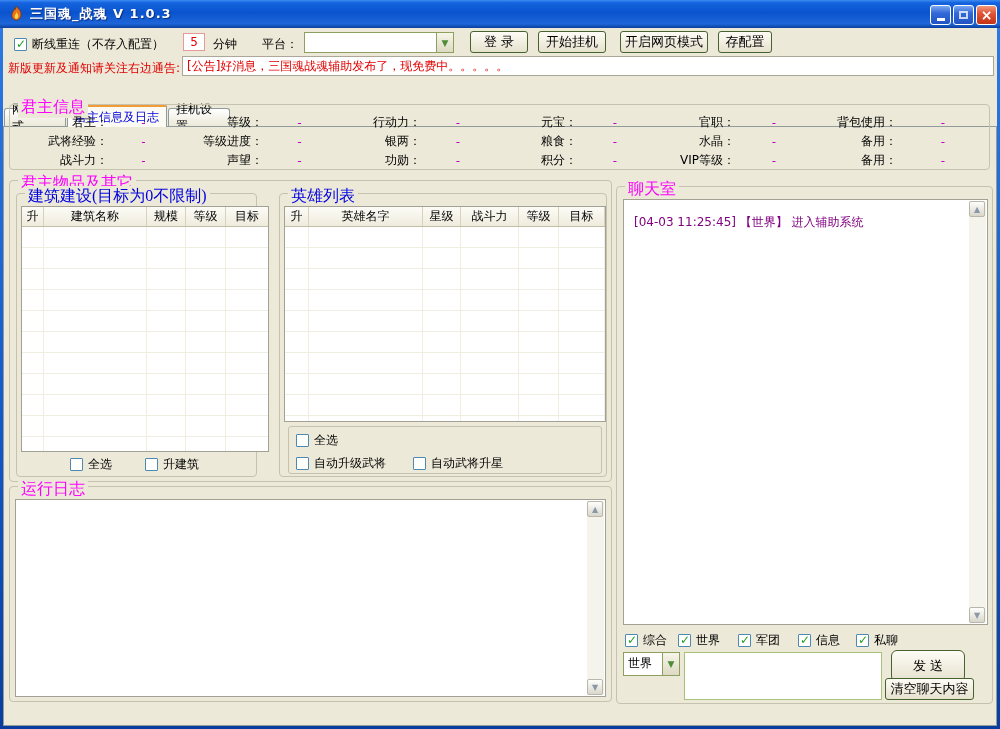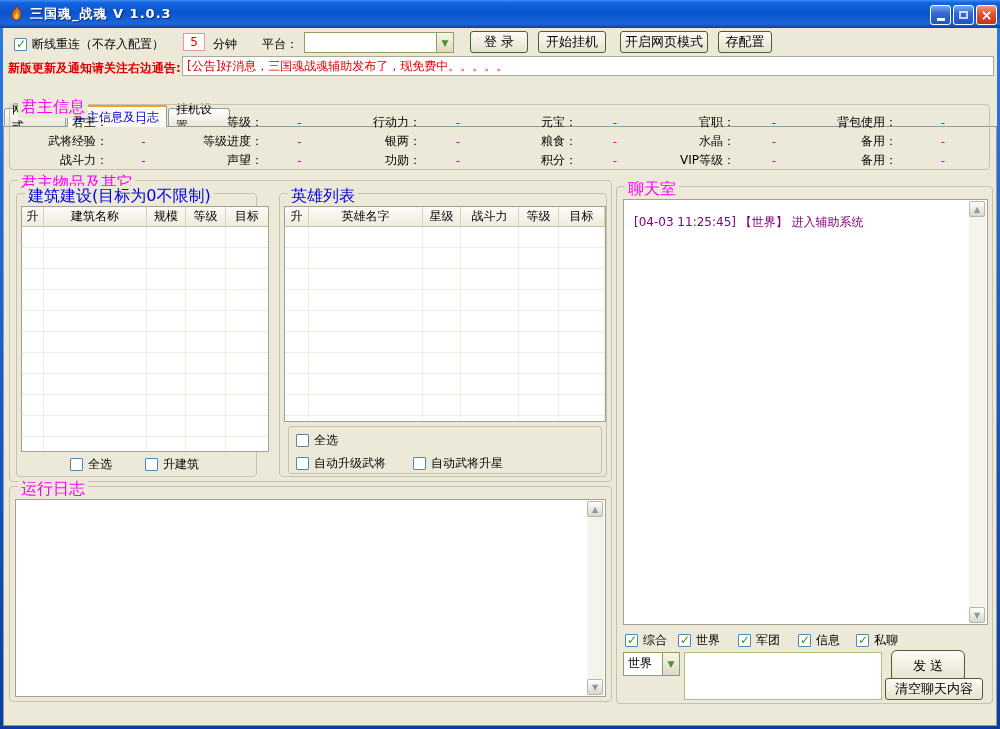--- a/index.html
+++ b/index.html
@@ -119,21 +119,21 @@
     <span class="abs lbl" style="left:259px; top:8px;">平台：</span>
     <div class="abs combo" style="left:301px; top:4px; width:150px; height:21px;">
       <span class="val"></span>
       <span class="arrow">▼</span>
     </div>
     <div class="btn" style="left:467px; top:3px; width:58px; height:22px;">登 录</div>
     <div class="btn" style="left:535px; top:3px; width:68px; height:22px;">开始挂机</div>
     <div class="btn" style="left:617px; top:3px; width:88px; height:22px;">开启网页模式</div>
     <div class="btn" style="left:715px; top:3px; width:54px; height:22px;">存配置</div>
 
-    <span class="abs lbl red" style="left:5px; top:32px; font-weight:bold;">新版更新及通知请关注右边通告:</span>
+    <span class="abs lbl red" style="left:5px; top:32px; font-weight:normal;">新版更新及通知请关注右边通告:</span>
     <div class="abs sunken" style="left:179px; top:28px; width:812px; height:20px; display:flex; align-items:center; padding:0 4px;">
       <span class="red" style="white-space:nowrap;">[公告]好消息，三国魂战魂辅助发布了，现免费中。。。。。</span>
     </div>
 
     <div class="tab" style="left:1px; width:62px;">网页模式</div>
     <div class="tab active" style="left:64px; width:100px;">君主信息及日志</div>
     <div class="tab" style="left:165px; width:62px;">挂机设置</div>
     <div class="panel" style="left:0px; top:98px; width:994px; height:600px;"></div>
 
     <div class="grp" style="left:6px; top:76px; width:981px; height:66px; z-index:4;">
@@ -174,21 +174,21 @@
           <div class="f-label">VIP等级：</div>
           <div class="f-value">-</div>
           <div class="f-label">备用：</div>
           <div class="f-value">-</div>
         </div>
     </div>
 
     <div class="grp" style="left:6px; top:152px; width:603px; height:302px; z-index:4;">
       <span class="grp-title magenta">君主物品及其它</span>
 
-      <div class="grp" style="left:6px; top:12px; width:241px; height:284px;">
+      <div class="grp" style="left:6px; top:12px; width:241px; height:284px;font-family:Liberation Serif, serif;">
         <span class="grp-title bluelbl">建筑建设(目标为0不限制)</span>
         <div class="lv" style="left:4px; top:12px; width:248px; height:246px;" id="building-table">
             <div class="lv-head">
               <div class="lv-h" style="width: 22px;">升</div>
               <div class="lv-h" style="width: 103px; text-align: right;">建筑名称</div>
               <div class="lv-h" style="width: 39px;">规模</div>
               <div class="lv-h" style="width: 40px;">等级</div>
               <div class="lv-h" style="width: 43px;">目标</div>
               <div class="lv-h fill"></div>
             </div>
@@ -448,21 +448,21 @@
         </div>
 
       <div class="abs combo" style="left:6px; top:465px; width:57px; height:24px;">
         <span class="val">世界</span>
         <span class="arrow">▼</span>
       </div>
       <div class="abs" style="left:67px; top:465px; width:198px; height:48px; background:#fff; border:1px solid #A9C178;">
         <span></span>
       </div>
       <div class="btn" style="left:274px; top:463px; width:74px; height:32px;border-radius:6px;">发 送</div>
-      <div class="btn" style="left:268px; top:491px; width:98px; height:22px;">清空聊天内容</div>
+      <div class="btn" style="left:268px; top:491px; width:89px; height:22px;">清空聊天内容</div>
     </div>
 
     <div class="statusbar-cell" style="left:0px; top:678px; width:88px;">
       <span>运行提示:</span>
     </div>
     <div class="statusbar-cell" style="left:90px; top:678px; width:904px;">
       <span></span>
     </div>
 
   </div>

